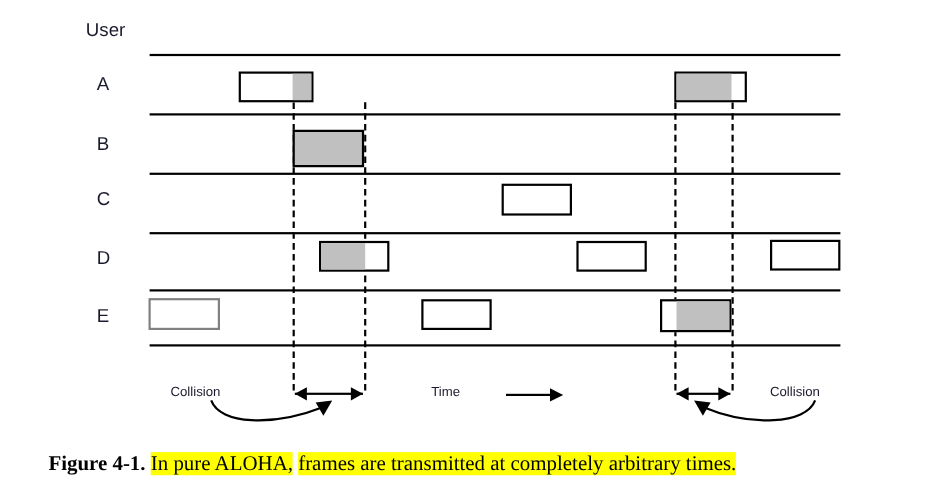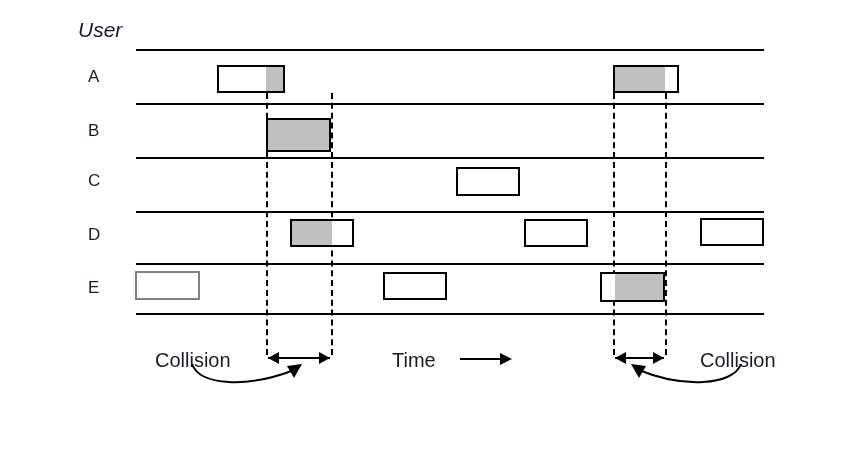--- a/index.html
+++ b/index.html
@@ -38,25 +38,24 @@
     position: absolute;
     font-size: 17px;
     line-height: 1;
     color: #1a1a2e;
     letter-spacing: 0.2px;
     white-space: nowrap;
   }
 
   .userlabel {
     position: absolute;
-    font-size: 21px;
+    font-size: 17px;
     line-height: 1;
     color: #1a1a2e;
     white-space: nowrap;
-    font-style: italic;
   }
 
   
   .frame {
     position: absolute;
     box-sizing: border-box;
     border: 2px solid #000000;
     background: #ffffff;
   }
   .frame .fill {
@@ -68,21 +67,21 @@
   .frame.greyfull {
     background: #c0c0c0;
   }
   .frame.greyedge {
     border-color: #808080;
   }
 
   
   .annot {
     position: absolute;
-    font-size: 20px;
+    font-size: 12px;
     line-height: 1;
     color: #1a1a2e;
     white-space: nowrap;
   }
 
   
   .measure {
     position: absolute;
     height: 2px;
   }
@@ -212,14 +211,17 @@
   <svg class="curve" style="left:188px; top:352px;" width="125" height="40" viewBox="0 0 125 40">
     <path d="M 4 12 C 12 34, 60 36, 106 18" fill="none" stroke="#000000" stroke-width="2"></path>
     <polygon points="114,12 99,14 106,26" fill="#000000"></polygon>
   </svg>
 
   <svg class="curve" style="left:620px; top:352px;" width="125" height="40" viewBox="0 0 125 40">
     <path d="M 121 12 C 113 34, 62 36, 19 18" fill="none" stroke="#000000" stroke-width="2"></path>
     <polygon points="11,12 26,14 19,26" fill="#000000"></polygon>
   </svg>
 
+  <div id="caption">
+    <span class="figno">Figure 4-1.</span><span class="gap"> </span><span class="hl">In pure ALOHA,</span><span class="gap"> </span><span class="hl">frames are transmitted at completely arbitrary times.</span>
+  </div>
 
 </div>
 
 </body></html>

